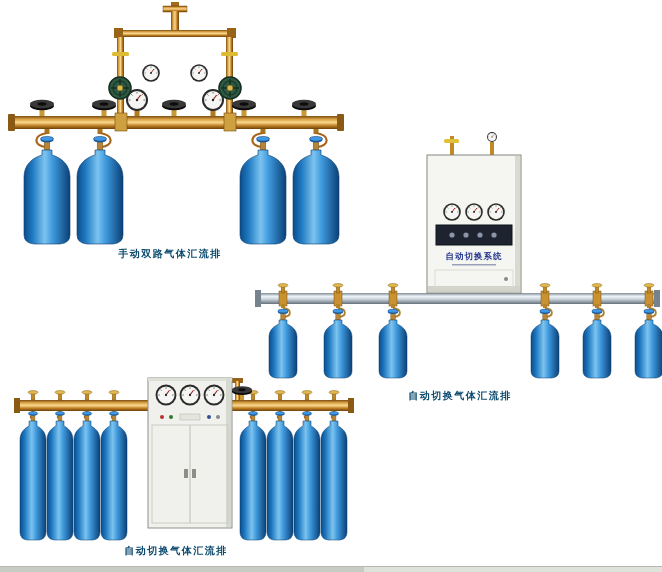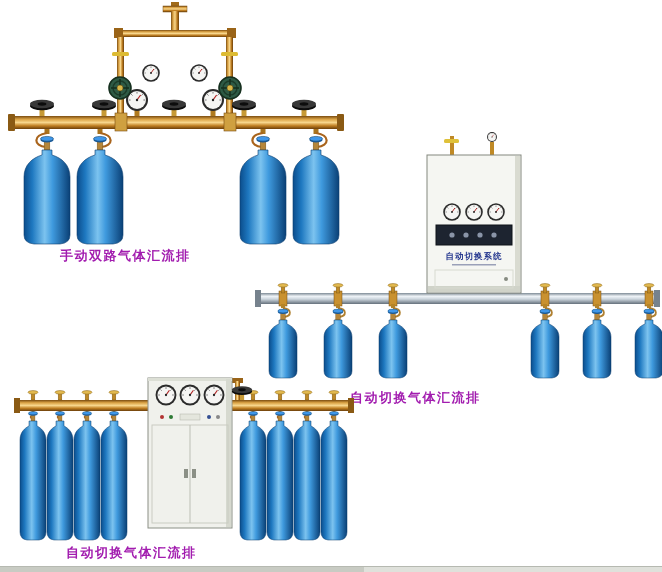--- a/index.html
+++ b/index.html
@@ -1,22 +1,22 @@
 <!DOCTYPE html>
 <html><head>
 <meta charset="utf-8">
 <style>
   *{box-sizing:border-box}
   html,body{margin:0;padding:0;background:#fff}
   .canvas{position:relative;width:662px;height:572px;background:#fff;overflow:hidden;
           font-family:"DejaVu Sans","Liberation Sans",sans-serif}
   .product{position:absolute;margin:0;padding:0}
   .product svg{display:block}
-  .product-label{position:absolute;color:#a21caf;font-size:13px;font-weight:700;
-                 letter-spacing:1.5px;text-align:left;white-space:nowrap}
+  .product-label{position:absolute;color:#0c4a6e;font-size:10px;font-weight:700;
+                 letter-spacing:1.5px;text-align:center;white-space:nowrap}
   .bottom-strip{position:absolute;left:0;right:0;bottom:0;height:6px;
                 background:linear-gradient(90deg,#c8cbc3 0%,#c8cbc3 55%,#dfe1db 55%,#dfe1db 100%);
                 border-top:1px solid #b6b9b1}
 </style>
 </head>
 <body>
 
 <div class="canvas">
 
   <svg width="0" height="0" style="position:absolute" aria-hidden="true">

